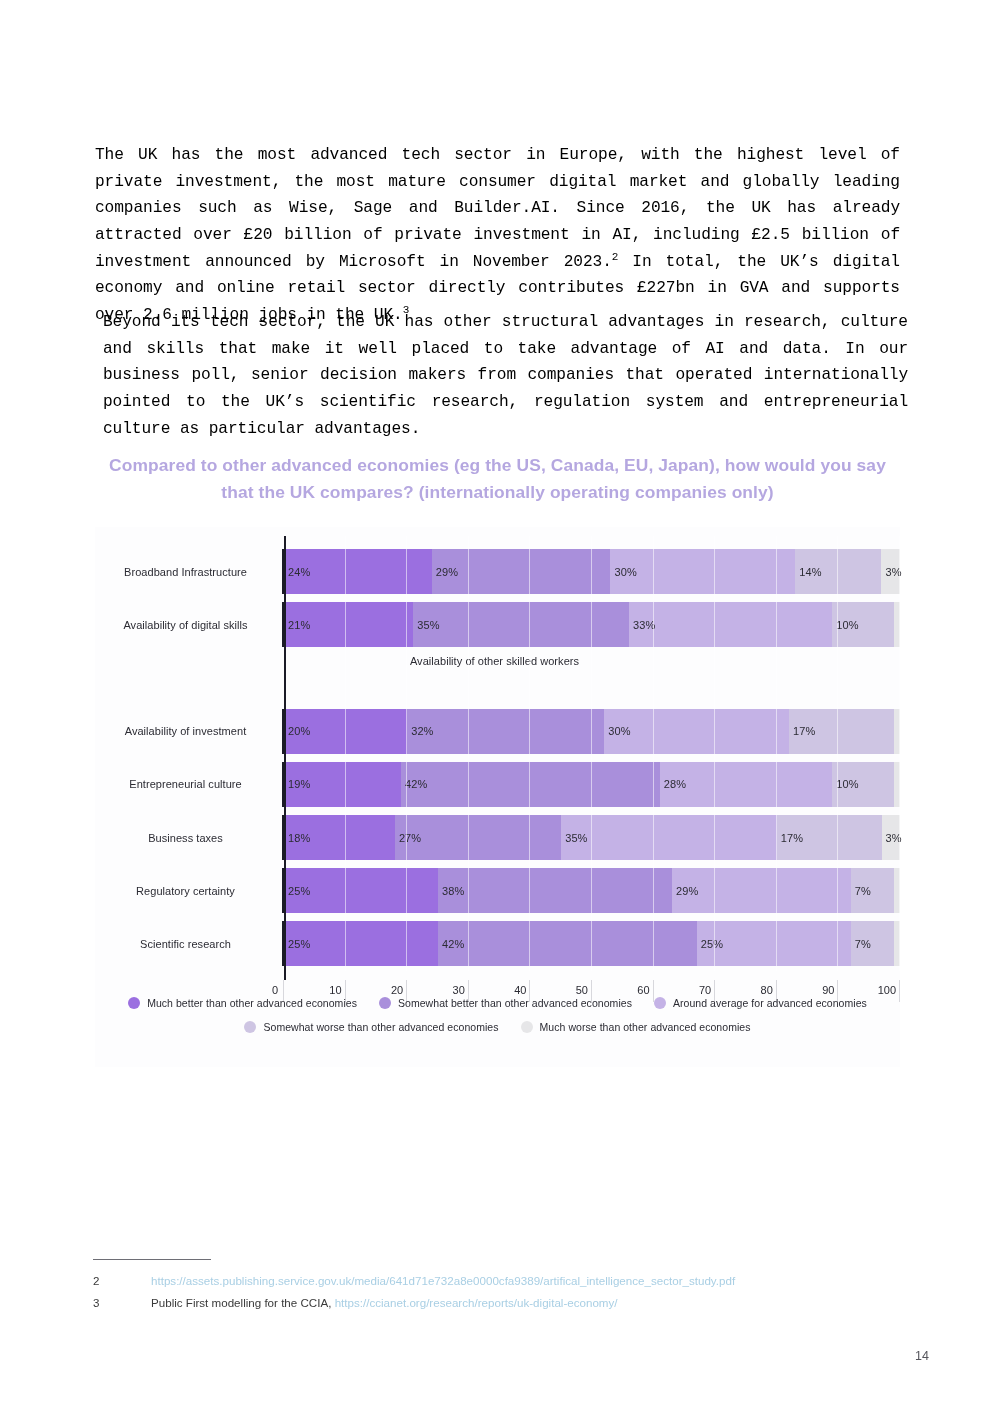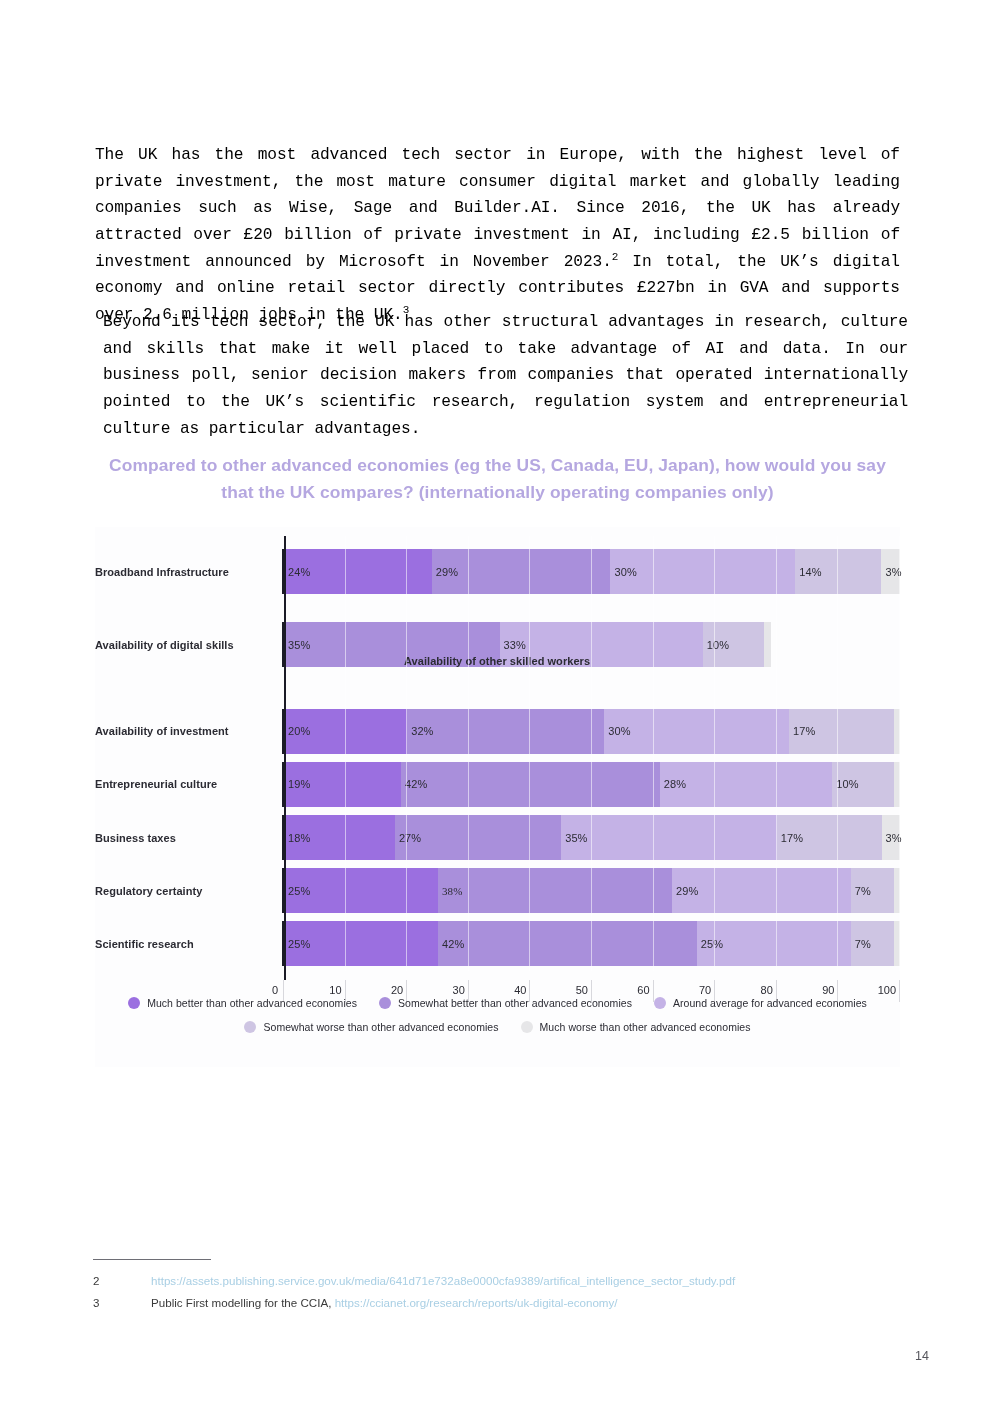--- a/index.html
+++ b/index.html
@@ -87,28 +87,27 @@
     left: 0;
     right: 0;
     height: 45px;
     display: flex;
     align-items: center;
   }
 
   .row-label {
     width: 187px;
     flex: 0 0 187px;
-    text-align: left;
+    text-align: center;
     padding-right: 6px;
     box-sizing: border-box;
     font-size: 11px;
     color: #2b2b33;
     letter-spacing: 0.05px;
     white-space: nowrap;
-    font-weight: bold;
   }
 
   .bar-track {
     position: relative;
     flex: 1 1 auto;
     height: 45px;
     display: flex;
     border-left: 2px solid #1b1b26;
   }
 
@@ -283,23 +282,26 @@
                 <span>30%</span>
               </div>
               <div class="seg" style="width: 14%; background: rgb(206, 197, 227);">
                 <span>14%</span>
               </div>
               <div class="seg" style="width: 3%; background: rgb(230, 230, 232);">
                 <span>3%</span>
               </div>
             </div>
           </div>
-          <div class="bar-row" style="top: 66.2px; margin-top: 20px;">
+          <div class="bar-row" style="top: 66.2px;">
             <div class="row-label">Availability of digital skills</div>
             <div class="bar-track">
+              <div class="seg" style="width: 21%; background: rgb(155, 111, 224);">
+                <span>21%</span>
+              </div>
               <div class="seg" style="width: 35%; background: rgb(169, 143, 219);">
                 <span>35%</span>
               </div>
               <div class="seg" style="width: 33%; background: rgb(196, 178, 230);">
                 <span>33%</span>
               </div>
               <div class="seg" style="width: 10%; background: rgb(206, 197, 227);">
                 <span>10%</span>
               </div>
               <div class="seg" style="width: 1%; background: rgb(230, 230, 232);"></div>
@@ -380,21 +382,21 @@
                 <span>3%</span>
               </div>
             </div>
           </div>
           <div class="bar-row" style="top: 332.2px;">
             <div class="row-label">Regulatory certainty</div>
             <div class="bar-track">
               <div class="seg" style="width: 25%; background: rgb(155, 111, 224);">
                 <span>25%</span>
               </div>
-              <div class="seg" style="width: 38%; background: rgb(169, 143, 219); font-family: Liberation Serif, serif;">
+              <div class="seg" style="width: 38%; background: rgb(169, 143, 219);">
                 <span>38%</span>
               </div>
               <div class="seg" style="width: 29%; background: rgb(196, 178, 230);">
                 <span>29%</span>
               </div>
               <div class="seg" style="width: 7%; background: rgb(206, 197, 227);">
                 <span>7%</span>
               </div>
               <div class="seg" style="width: 1%; background: rgb(230, 230, 232);"></div>
             </div>

